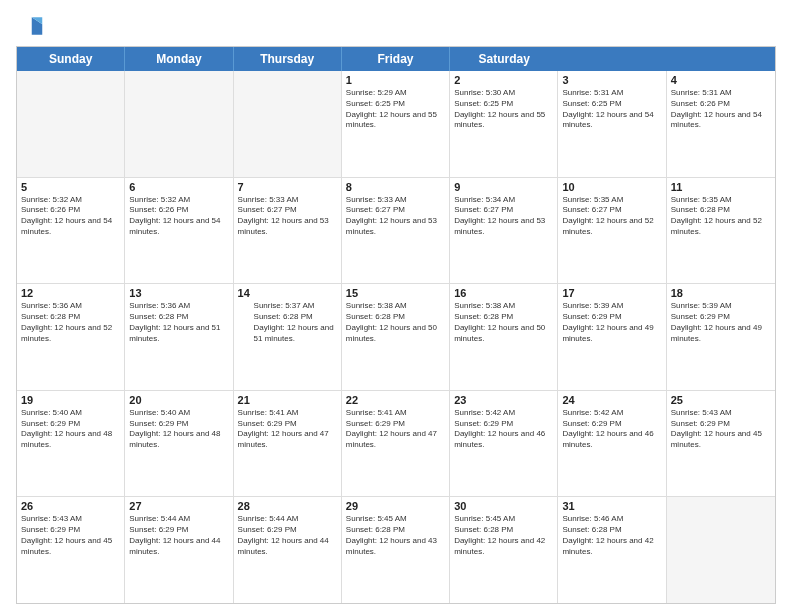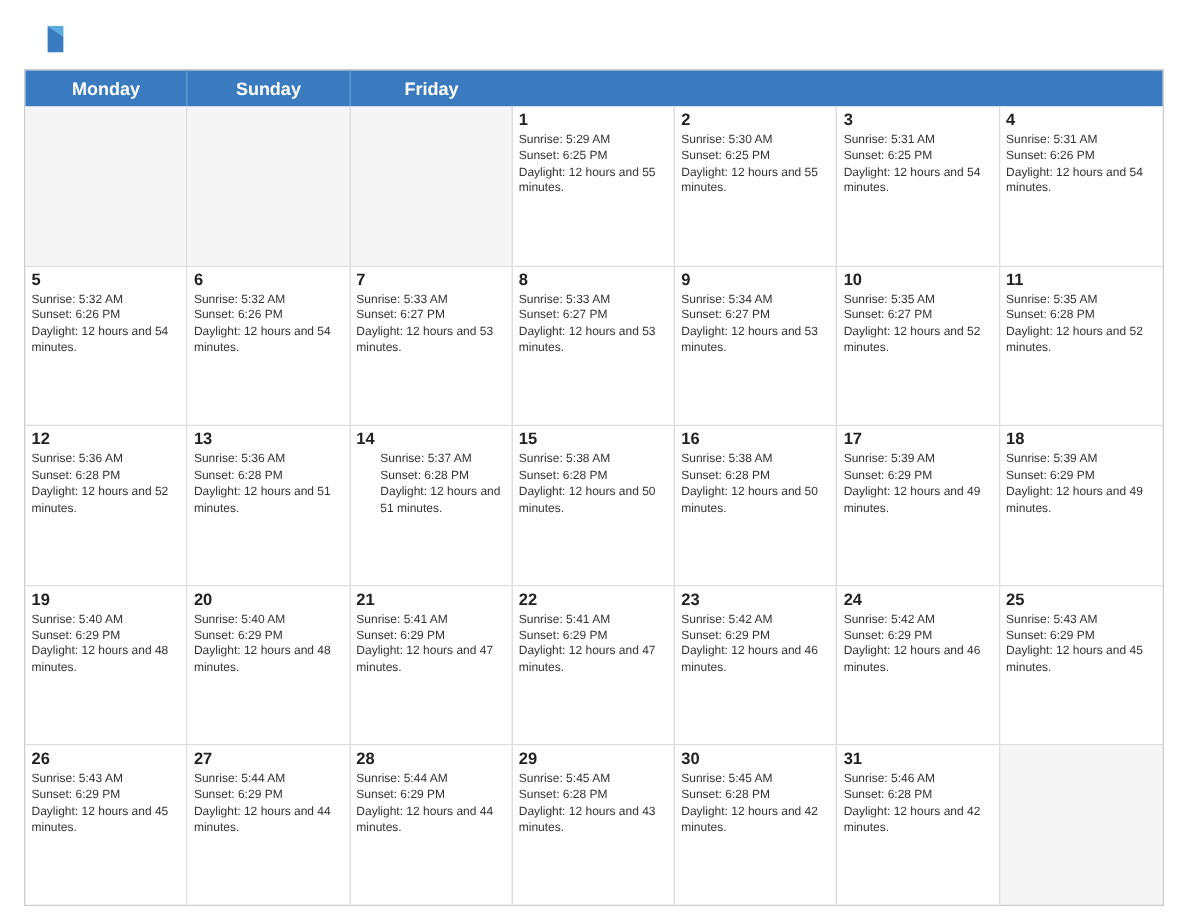--- a/index.html
+++ b/index.html
@@ -126,23 +126,25 @@
       </div>
     </div>
     <div class="title-block">
       <div class="main-title"></div>
       <div class="subtitle"></div>
     </div>
   </div>
 
   <div class="calendar">
     <div class="cal-header-row">
-    <div class="cal-header-cell">Monday</div>
-        <div class="cal-header-cell">Sunday</div>
+    <div class="cal-header-cell">Sunday</div>
+        <div class="cal-header-cell">Monday</div>
+        <div class="cal-header-cell">Thursday</div>
         <div class="cal-header-cell">Friday</div>
+        <div class="cal-header-cell">Saturday</div>
       </div>
     <div class="cal-body">
     <div class="cal-week">
           <div class="cal-cell empty"></div>
           <div class="cal-cell empty"></div>
           <div class="cal-cell empty"></div>
           <div class="cal-cell">
             <div class="day-num">1</div>
             <div class="cell-text" style="white-space: pre-line;">Sunrise: 5:29 AM
 Sunset: 6:25 PM

